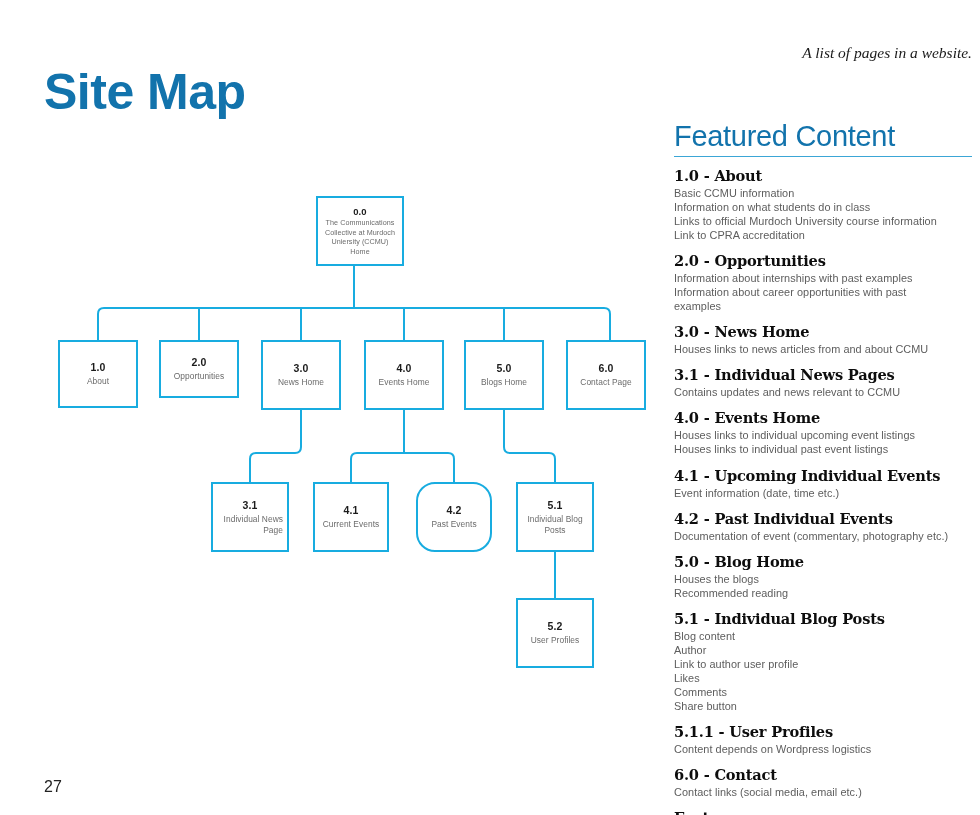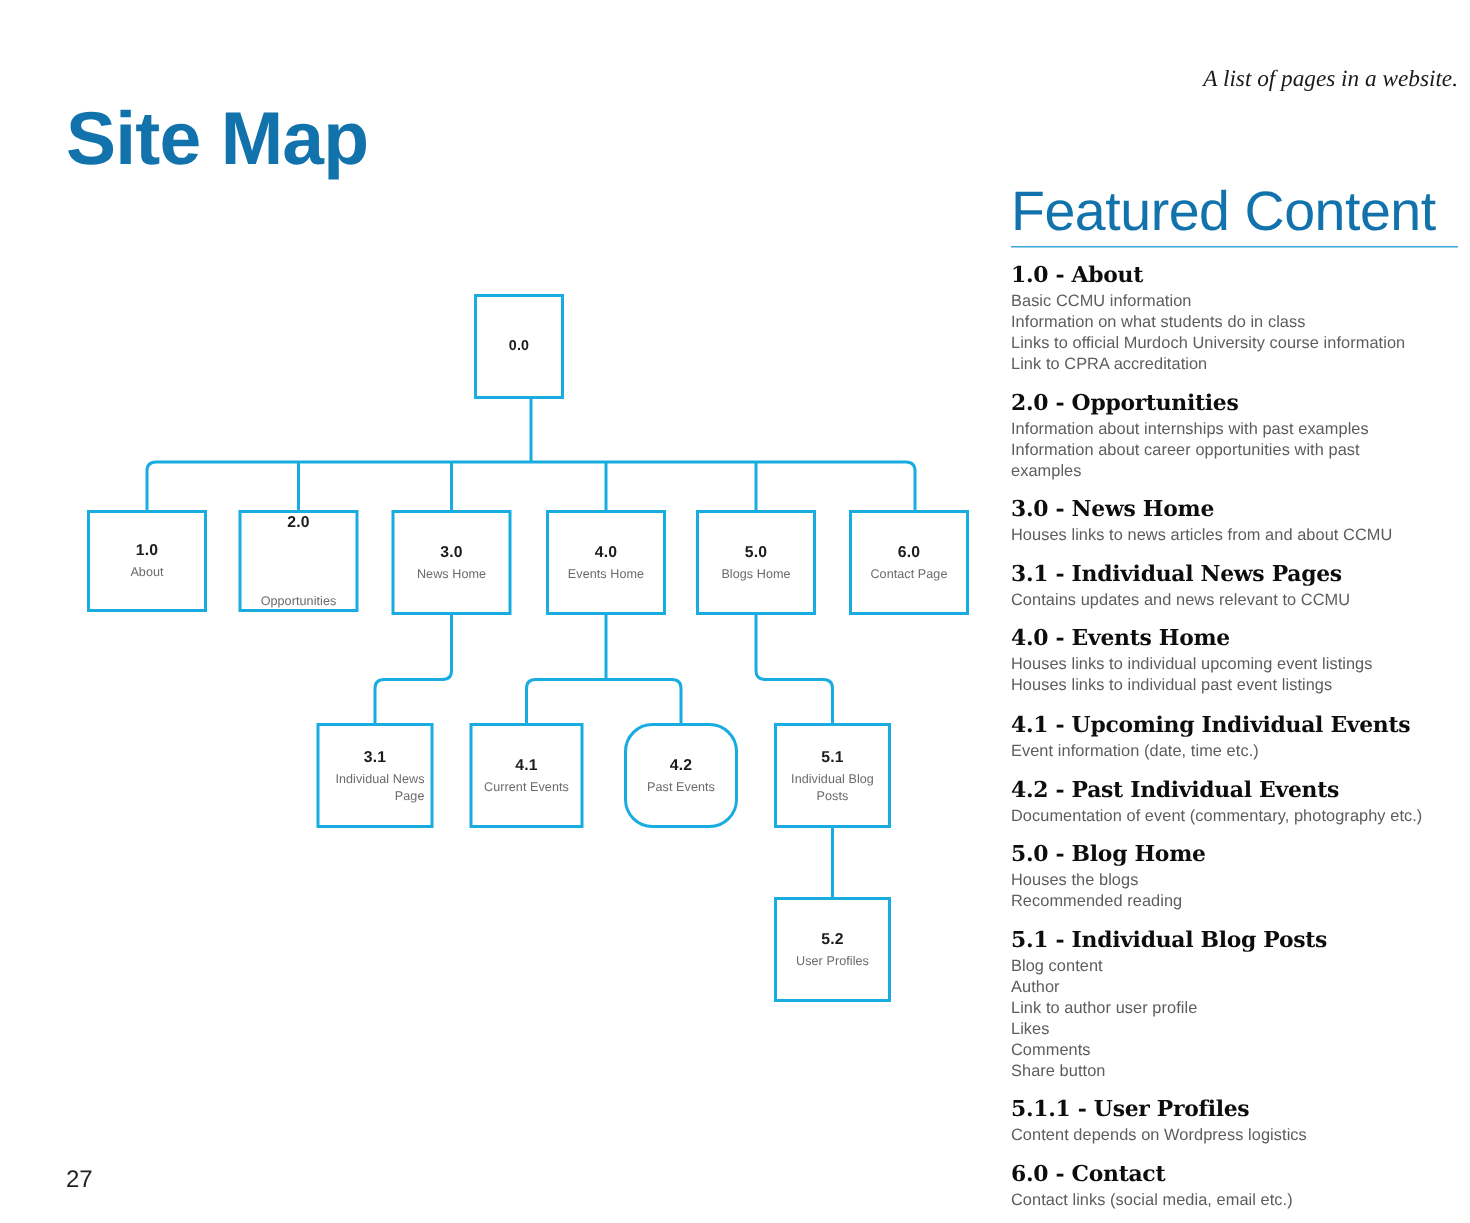--- a/index.html
+++ b/index.html
@@ -23,21 +23,21 @@
     font-style:italic;font-size:15.5px;color:#1a1a1a;
     white-space:nowrap;
   }
 
   
   #featured{
     position:absolute;left:674px;top:122px;width:298px;
   }
   #featured-heading{
     font-family:"Liberation Sans",sans-serif;
-    font-size:37px;font-weight:normal;color:#1273ac;
+    font-size:29px;font-weight:normal;color:#1273ac;
     line-height:1.0;letter-spacing:-0.3px;
     padding-bottom:5px;
     border-bottom:1.5px solid #3ba6d6;
     margin-bottom:4px;
   }
   .fc-section{margin-top:10px;}
   .fc-title{
     font-family:"DejaVu Serif",serif;
     font-size:14.6px;font-weight:bold;color:#0d0d0d;
     line-height:1.30;letter-spacing:-0.2px;
@@ -102,29 +102,30 @@
 
         <path d="M404,410 L404,453"></path>
         <path d="M351,482 L351,459 Q351,453 357,453 L448,453 Q454,453 454,459 L454,482"></path>
 
         <path d="M504,410 L504,447 Q504,453 510,453 L549,453 Q555,453 555,459 L555,482"></path>
 
         <path d="M555,552 L555,598"></path>
       </g>
     </svg>
 
-    <div class="node root" style="left:316px;top:196px;width:60px;height:70px;">
+    <div class="node root" style="left:316px;top:196px;width:88px;height:70px;">
       <span class="num">0.0</span>
+      <span class="lbl">The Communications Collective at Murdoch Uniersity (CCMU) Home</span>
     </div>
 
     <div class="node" style="left:58px;top:340px;width:80px;height:68px;">
       <span class="num">1.0</span>
       <span class="lbl">About</span>
     </div>
-    <div class="node" style="left:159px;top:340px;width:80px;height:68px;justify-content:space-between;">
+    <div class="node" style="left:159px;top:340px;width:80px;height:58px;">
       <span class="num">2.0</span>
       <span class="lbl">Opportunities</span>
     </div>
     <div class="node" style="left:261px;top:340px;width:80px;height:70px;">
       <span class="num">3.0</span>
       <span class="lbl">News Home</span>
     </div>
     <div class="node" style="left:364px;top:340px;width:80px;height:70px;">
       <span class="num">4.0</span>
       <span class="lbl">Events Home</span>

